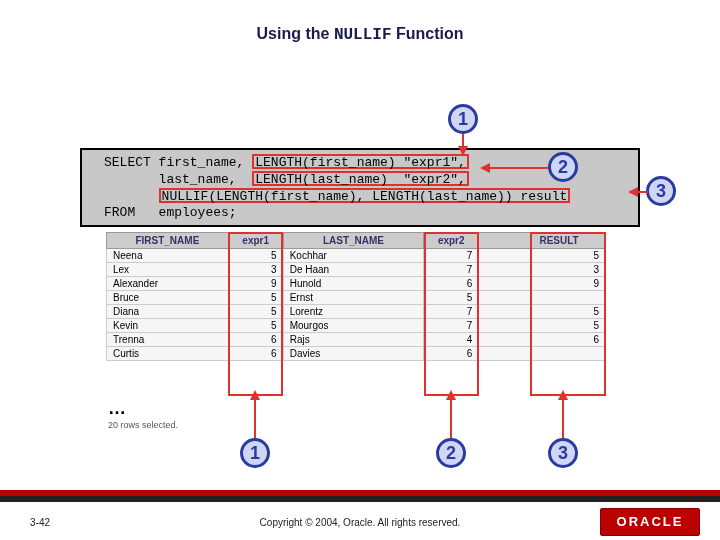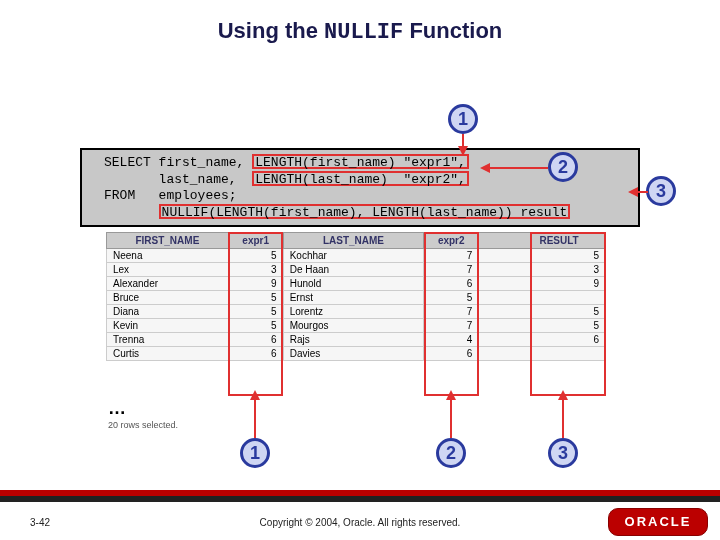--- a/index.html
+++ b/index.html
@@ -7,24 +7,24 @@
     margin: 0;
     width: 720px;
     height: 540px;
     font-family: Arial, sans-serif;
     background: #fff;
     position: relative;
     overflow: hidden;
   }
   .title {
     text-align: center;
-    font-size: 22px;
+    font-size: 16px;
     font-weight: bold;
     color: #1a1a4d;
-    margin-top: 18px;
+    margin-top: 25px;
   }
   .title .mono { font-family: "Courier New", monospace; }
   .sql-wrapper {
     position: absolute;
     top: 148px;
     left: 80px;
     width: 560px;
     background: #c8c8c8;
     border: 2px solid #000;
     padding: 4px 22px;
@@ -99,40 +99,40 @@
     pointer-events: none;
   }
   .ellipsis { position:absolute; left:108px; top:398px; font-size:18px; font-weight:bold;}
   .rowsel { position:absolute; left:108px; top:420px; font-size:9px; color:#555;}
   .footer-stripe1 { position:absolute; left:0; bottom:44px; width:720px; height:6px; background:#b00; }
   .footer-stripe2 { position:absolute; left:0; bottom:38px; width:720px; height:6px; background:#222; }
   .footer { position:absolute; left:0; bottom:0; width:720px; height:38px; }
   .footer .pg { position:absolute; left:30px; bottom:12px; font-size:10px; color:#222; }
   .footer .cr { position:absolute; left:0; right:0; bottom:12px; text-align:center; font-size:10px; color:#222;}
   .oracle-badge {
-    position:absolute; right:12px; bottom:4px;
+    position:absolute; right:20px; bottom:4px;
     width:100px; height:28px;
-    background:#b00; border-radius:10px;
+    background:#b00; border-radius:2px;
     color:#fff; font-family:Arial; font-weight:bold; font-size:13px;
     letter-spacing:2px; text-align:center; line-height:26px;
     border:1px solid #800;
   }
 </style>
 </head>
 <body>
 
 <div class="title">
   <span>Using the </span><span class="mono">NULLIF</span><span> Function</span>
 </div>
 
 <div class="sql-wrapper">
   <div class="sql-line"><span>SELECT first_name, </span><span class="hl">LENGTH(first_name) "expr1",</span></div>
   <div class="sql-line"><span>       last_name,  </span><span class="hl">LENGTH(last_name)  "expr2",</span></div>
+  <div class="sql-line"><span>       </span><span class="hl">NULLIF(LENGTH(first_name), LENGTH(last_name)) result</span></div>
   <div class="sql-line">FROM   employees;</div>
-  <div class="sql-line"><span>       </span><span class="hl">NULLIF(LENGTH(first_name), LENGTH(last_name)) result</span></div>
 </div>
 
 <div class="callout" style="top:104px; left:448px;">1</div>
 <div class="arrow-line" style="top:134px; left:462px; width:2px; height:14px;"></div>
 <div class="arrow-head-down" style="top:146px; left:458px;"></div>
 
 <div class="callout" style="top:152px; left:548px;">2</div>
 <div class="arrow-line" style="top:167px; left:488px; width:60px; height:2px;"></div>
 <div class="arrow-head-left" style="top:163px; left:480px;"></div>
 

